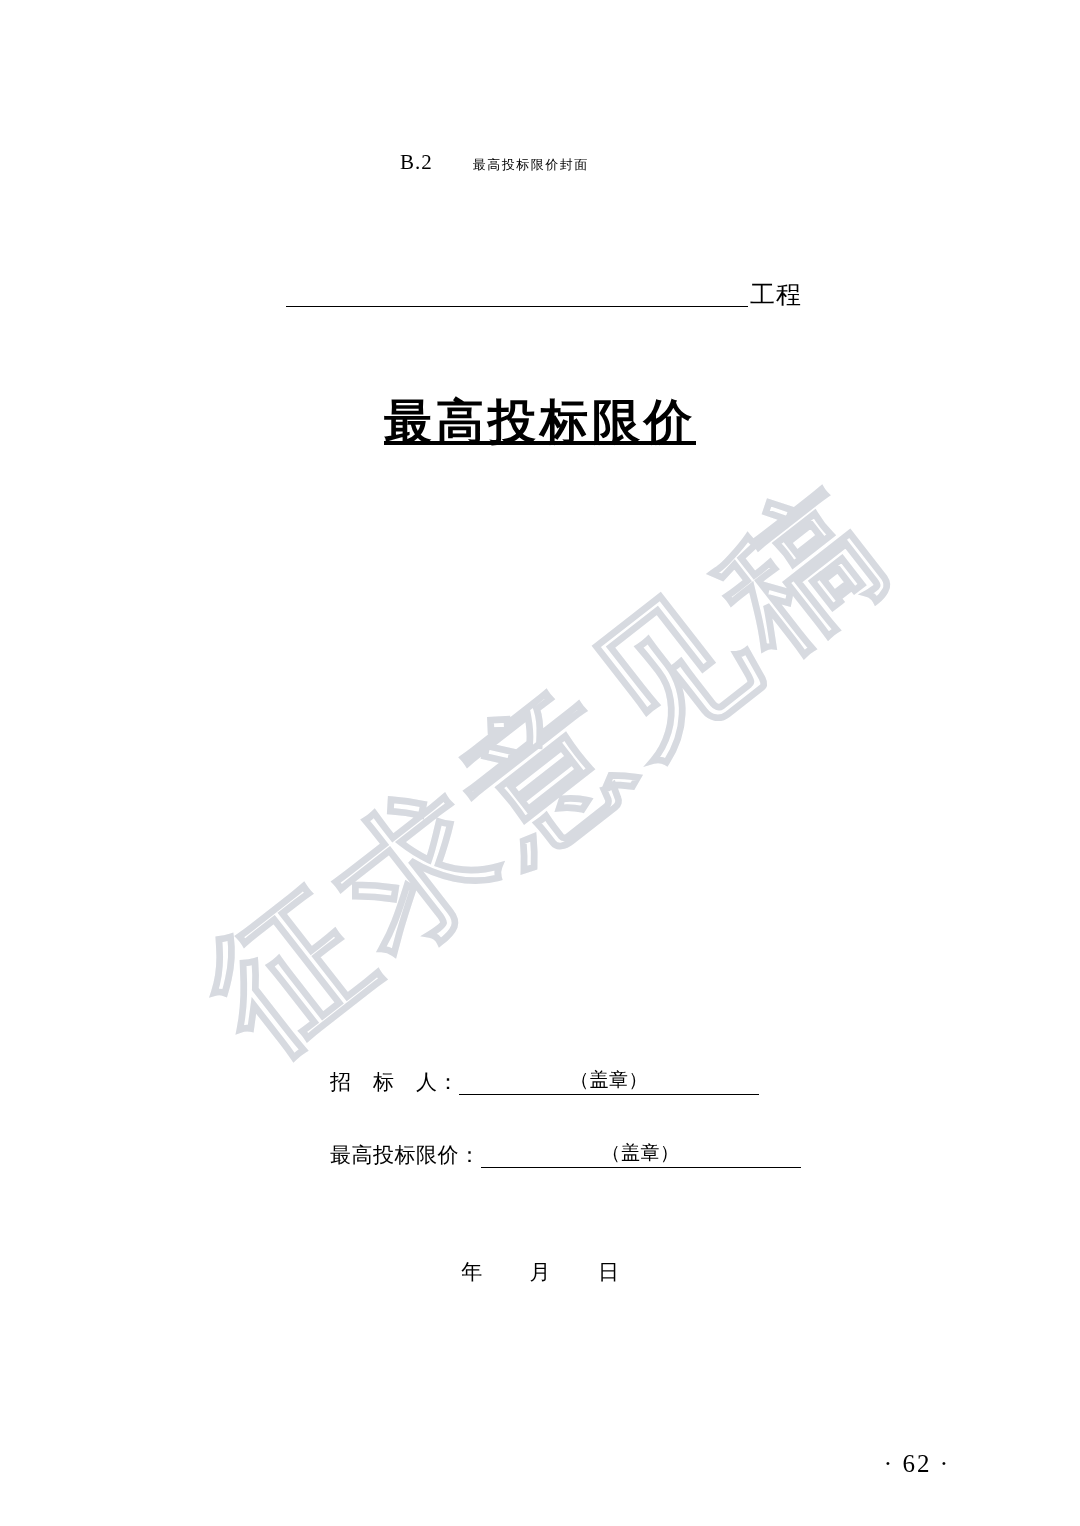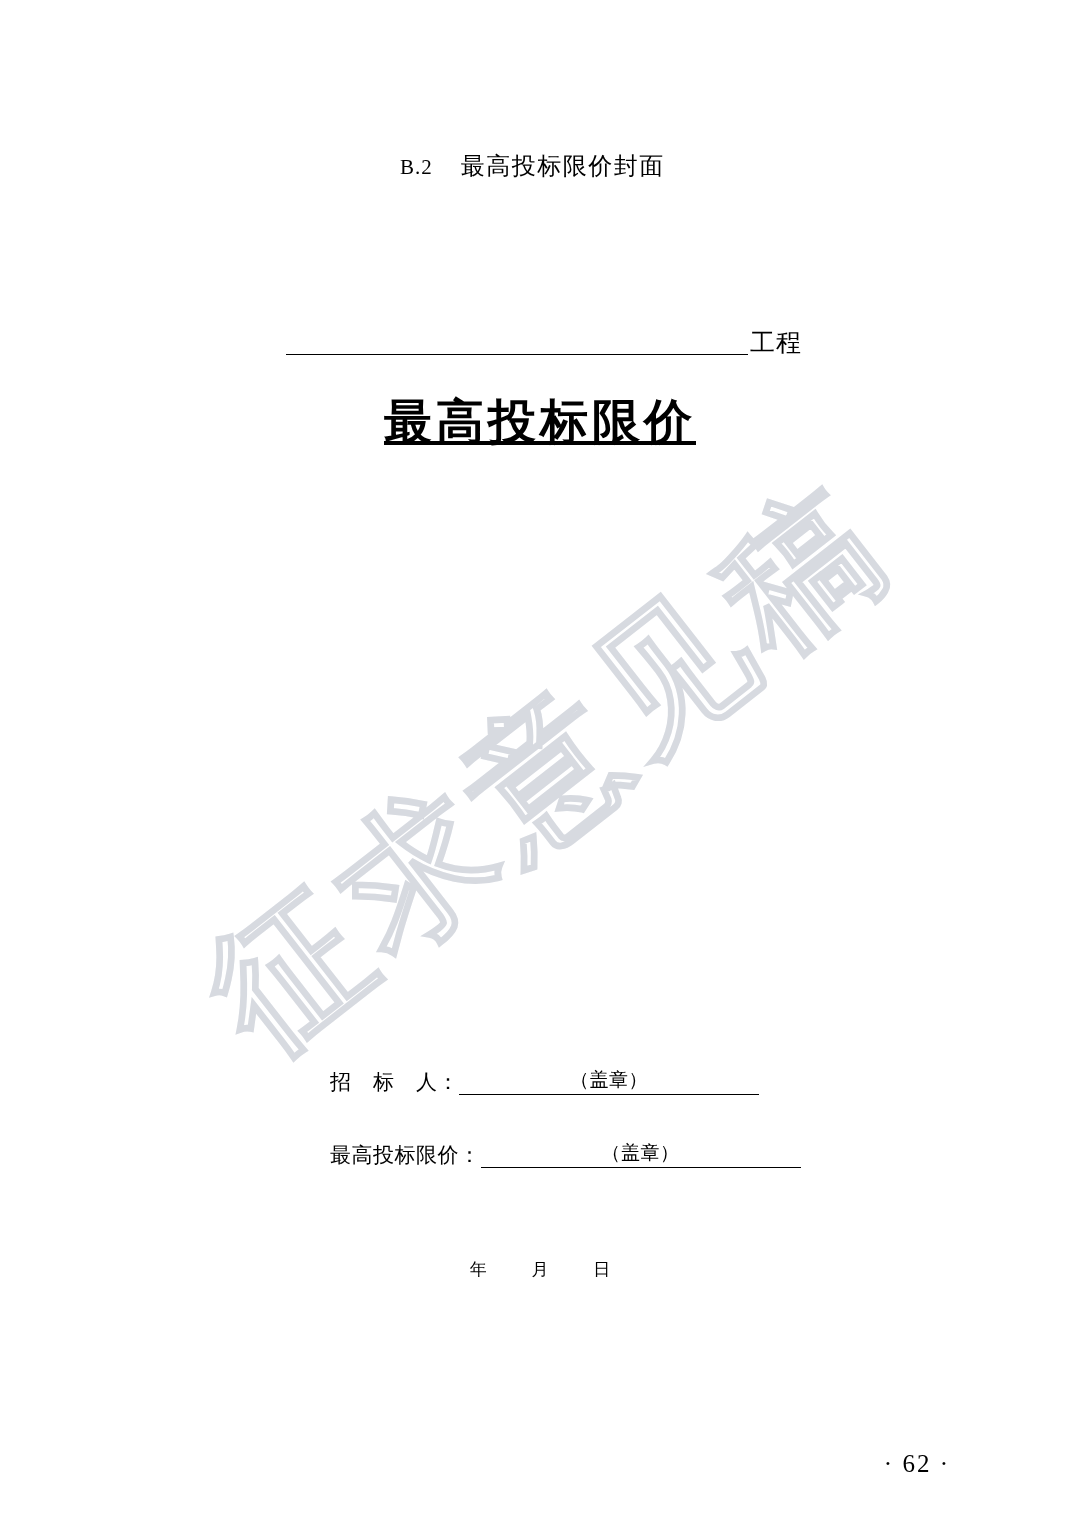--- a/index.html
+++ b/index.html
@@ -30,23 +30,23 @@
     top: 150px;
     font-size: 21px;
     letter-spacing: 1px;
     white-space: nowrap;
   }
   .section-heading .num {
     font-family: "Liberation Serif", serif;
     letter-spacing: 1px;
   }
   .section-heading .sec-title {
-    margin-left: 28px;
+    margin-left: 40px;
     font-family: Liberation Sans, sans-serif;
-    font-size: 24px;
+    font-size: 13px;
     letter-spacing: 1.5px;
   }
 
   
   .project-line {
     position: absolute;
     left: 286px;
     top: 282px;
     width: 540px;
     display: flex;
@@ -57,21 +57,20 @@
     flex: 0 0 462px;
     height: 24px;
     border-bottom: 1.4px solid #000;
   }
   .project-suffix {
     font-family: "DejaVu Serif", serif;
     font-size: 25px;
     line-height: 25px;
     letter-spacing: 1px;
     padding-left: 2px;
-    margin-top: 48px;
   }
 
   
   .main-title {
     position: absolute;
     left: 0;
     right: 0;
     top: 390px;
     text-align: center;
     font-family: "DejaVu Serif", serif;
@@ -145,21 +144,21 @@
   .sign-row.row2 .sign-fill { flex: 0 0 320px; }
 
   
   .date-line {
     position: absolute;
     left: 0;
     right: 0;
     top: 1258px;
     text-align: center;
     font-family: "DejaVu Serif", serif;
-    font-size: 17px;
+    font-size: 21px;
   }
   .date-line span { display: inline-block; }
   .date-line .gap { width: 34px; }
 
   
   .page-number {
     position: absolute;
     right: 130px;
     bottom: 48px;
     font-family: "Liberation Serif", serif;

